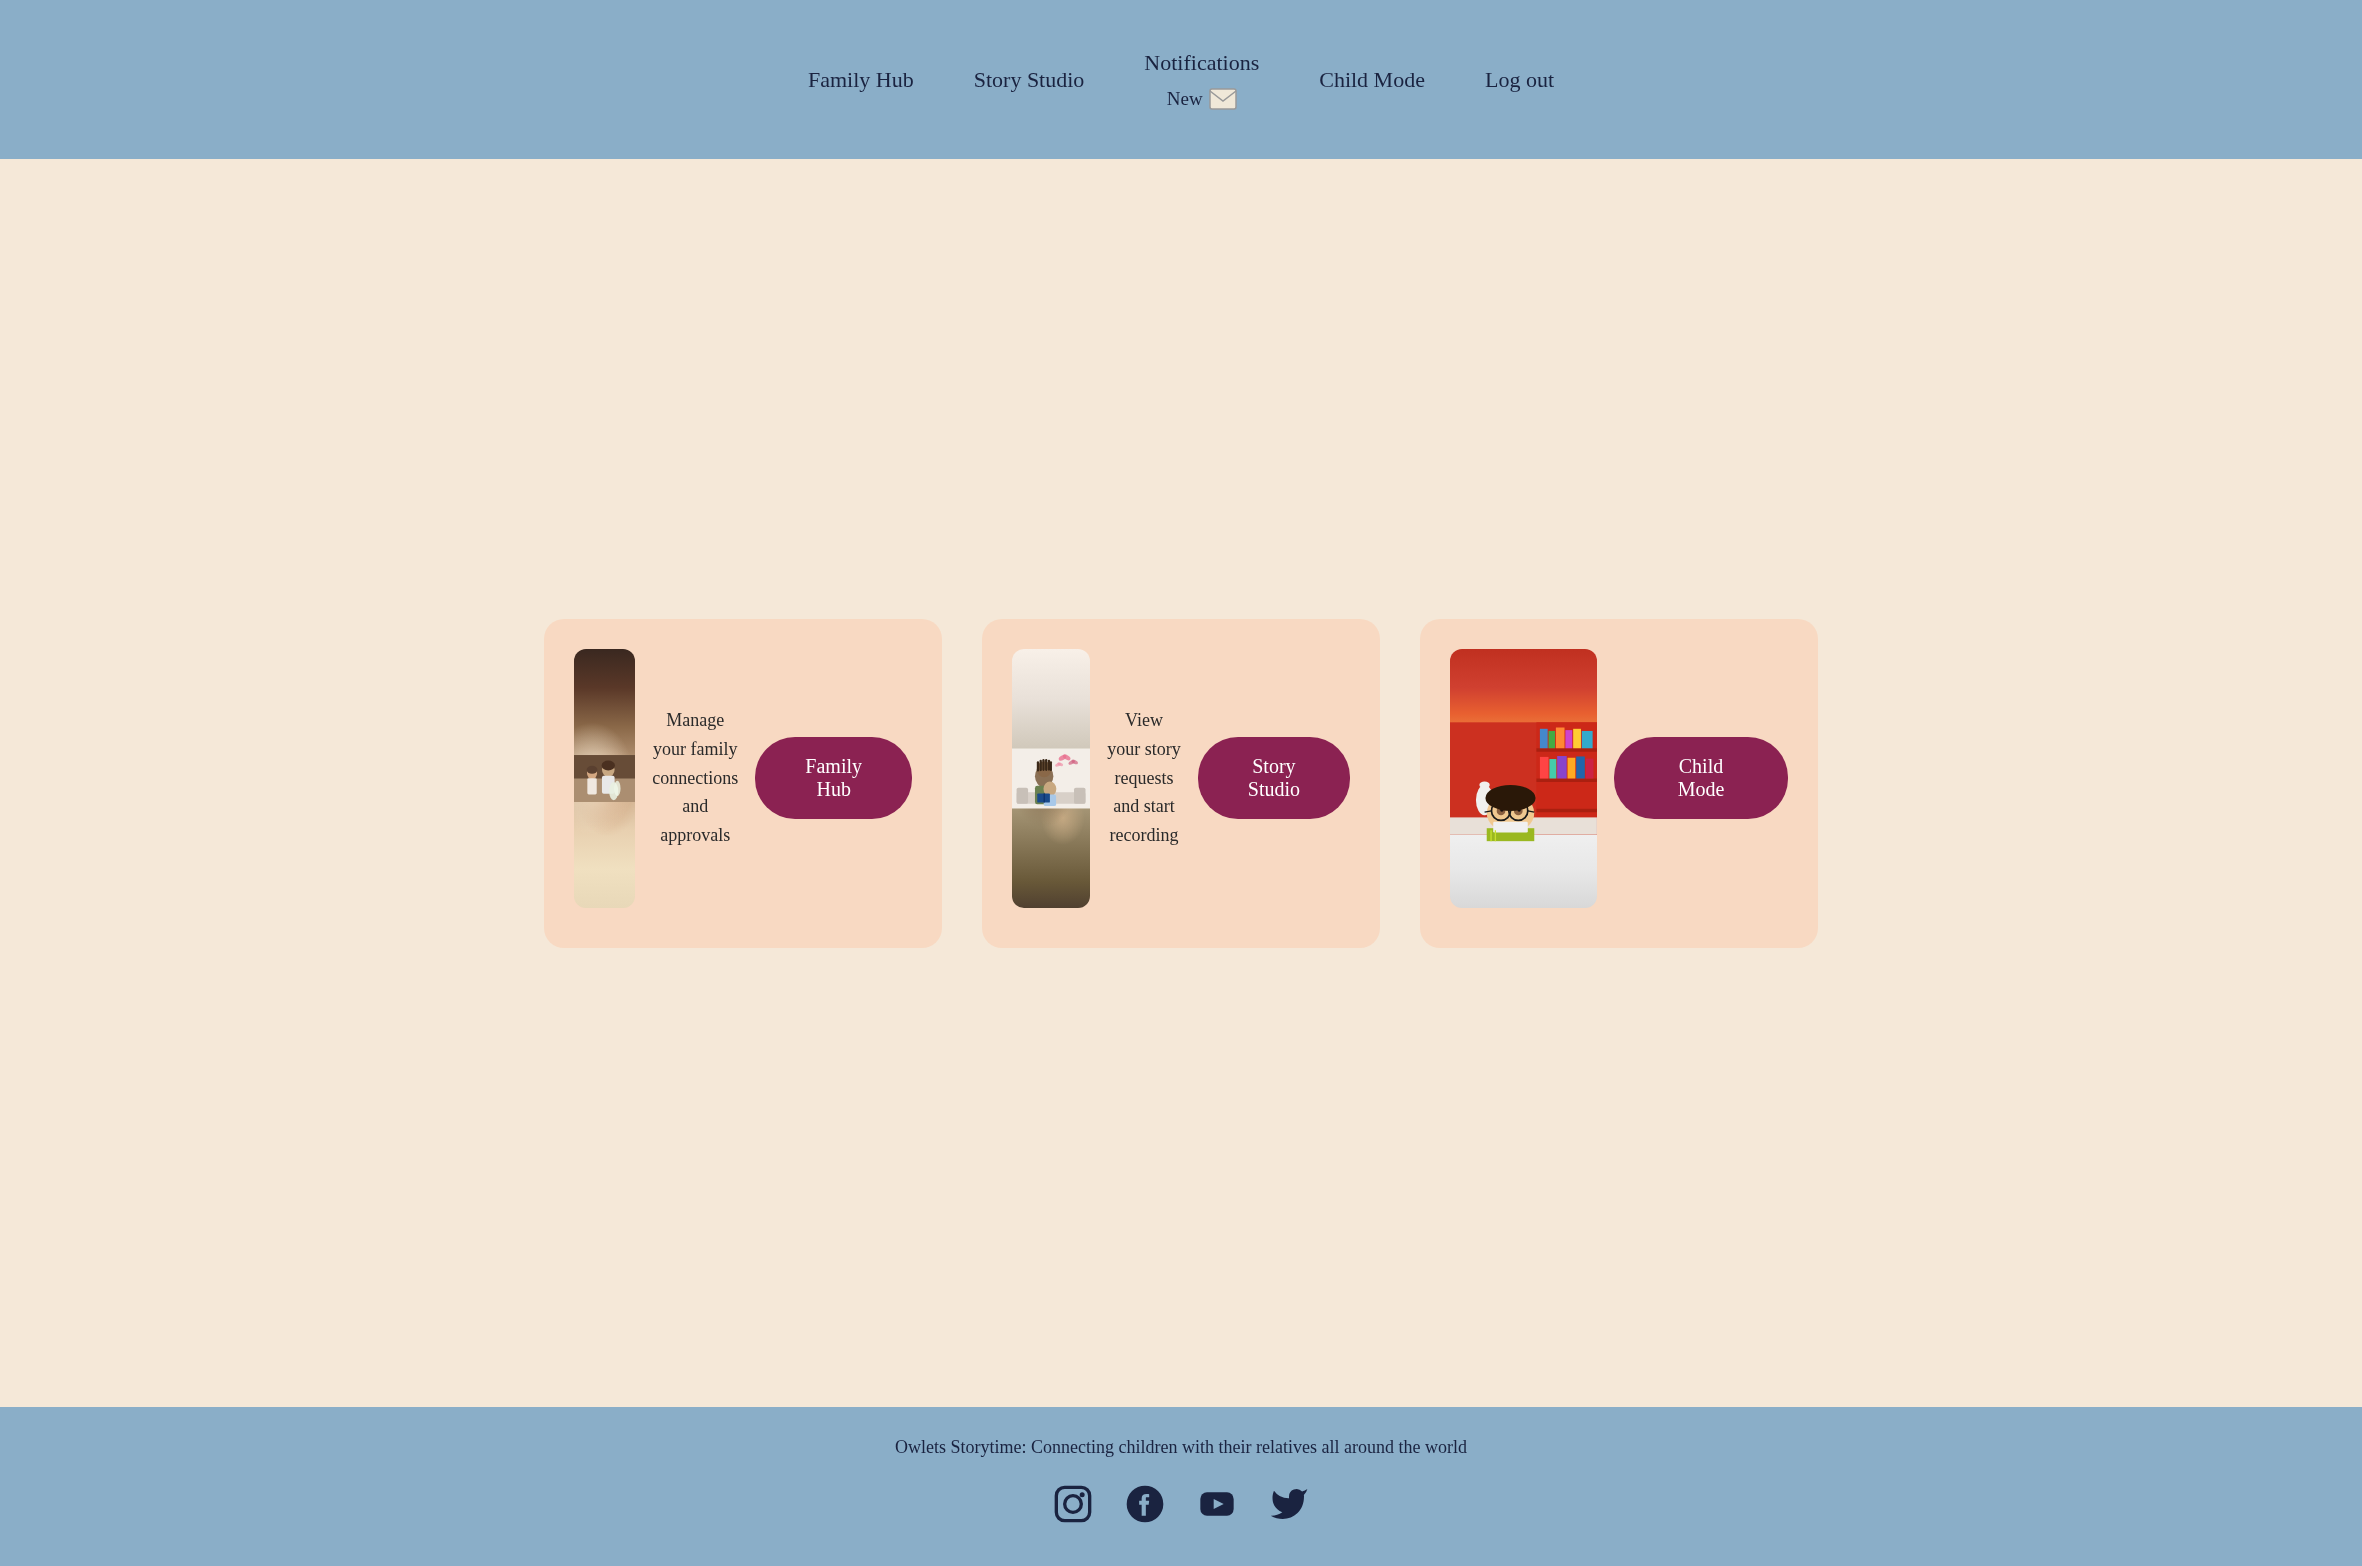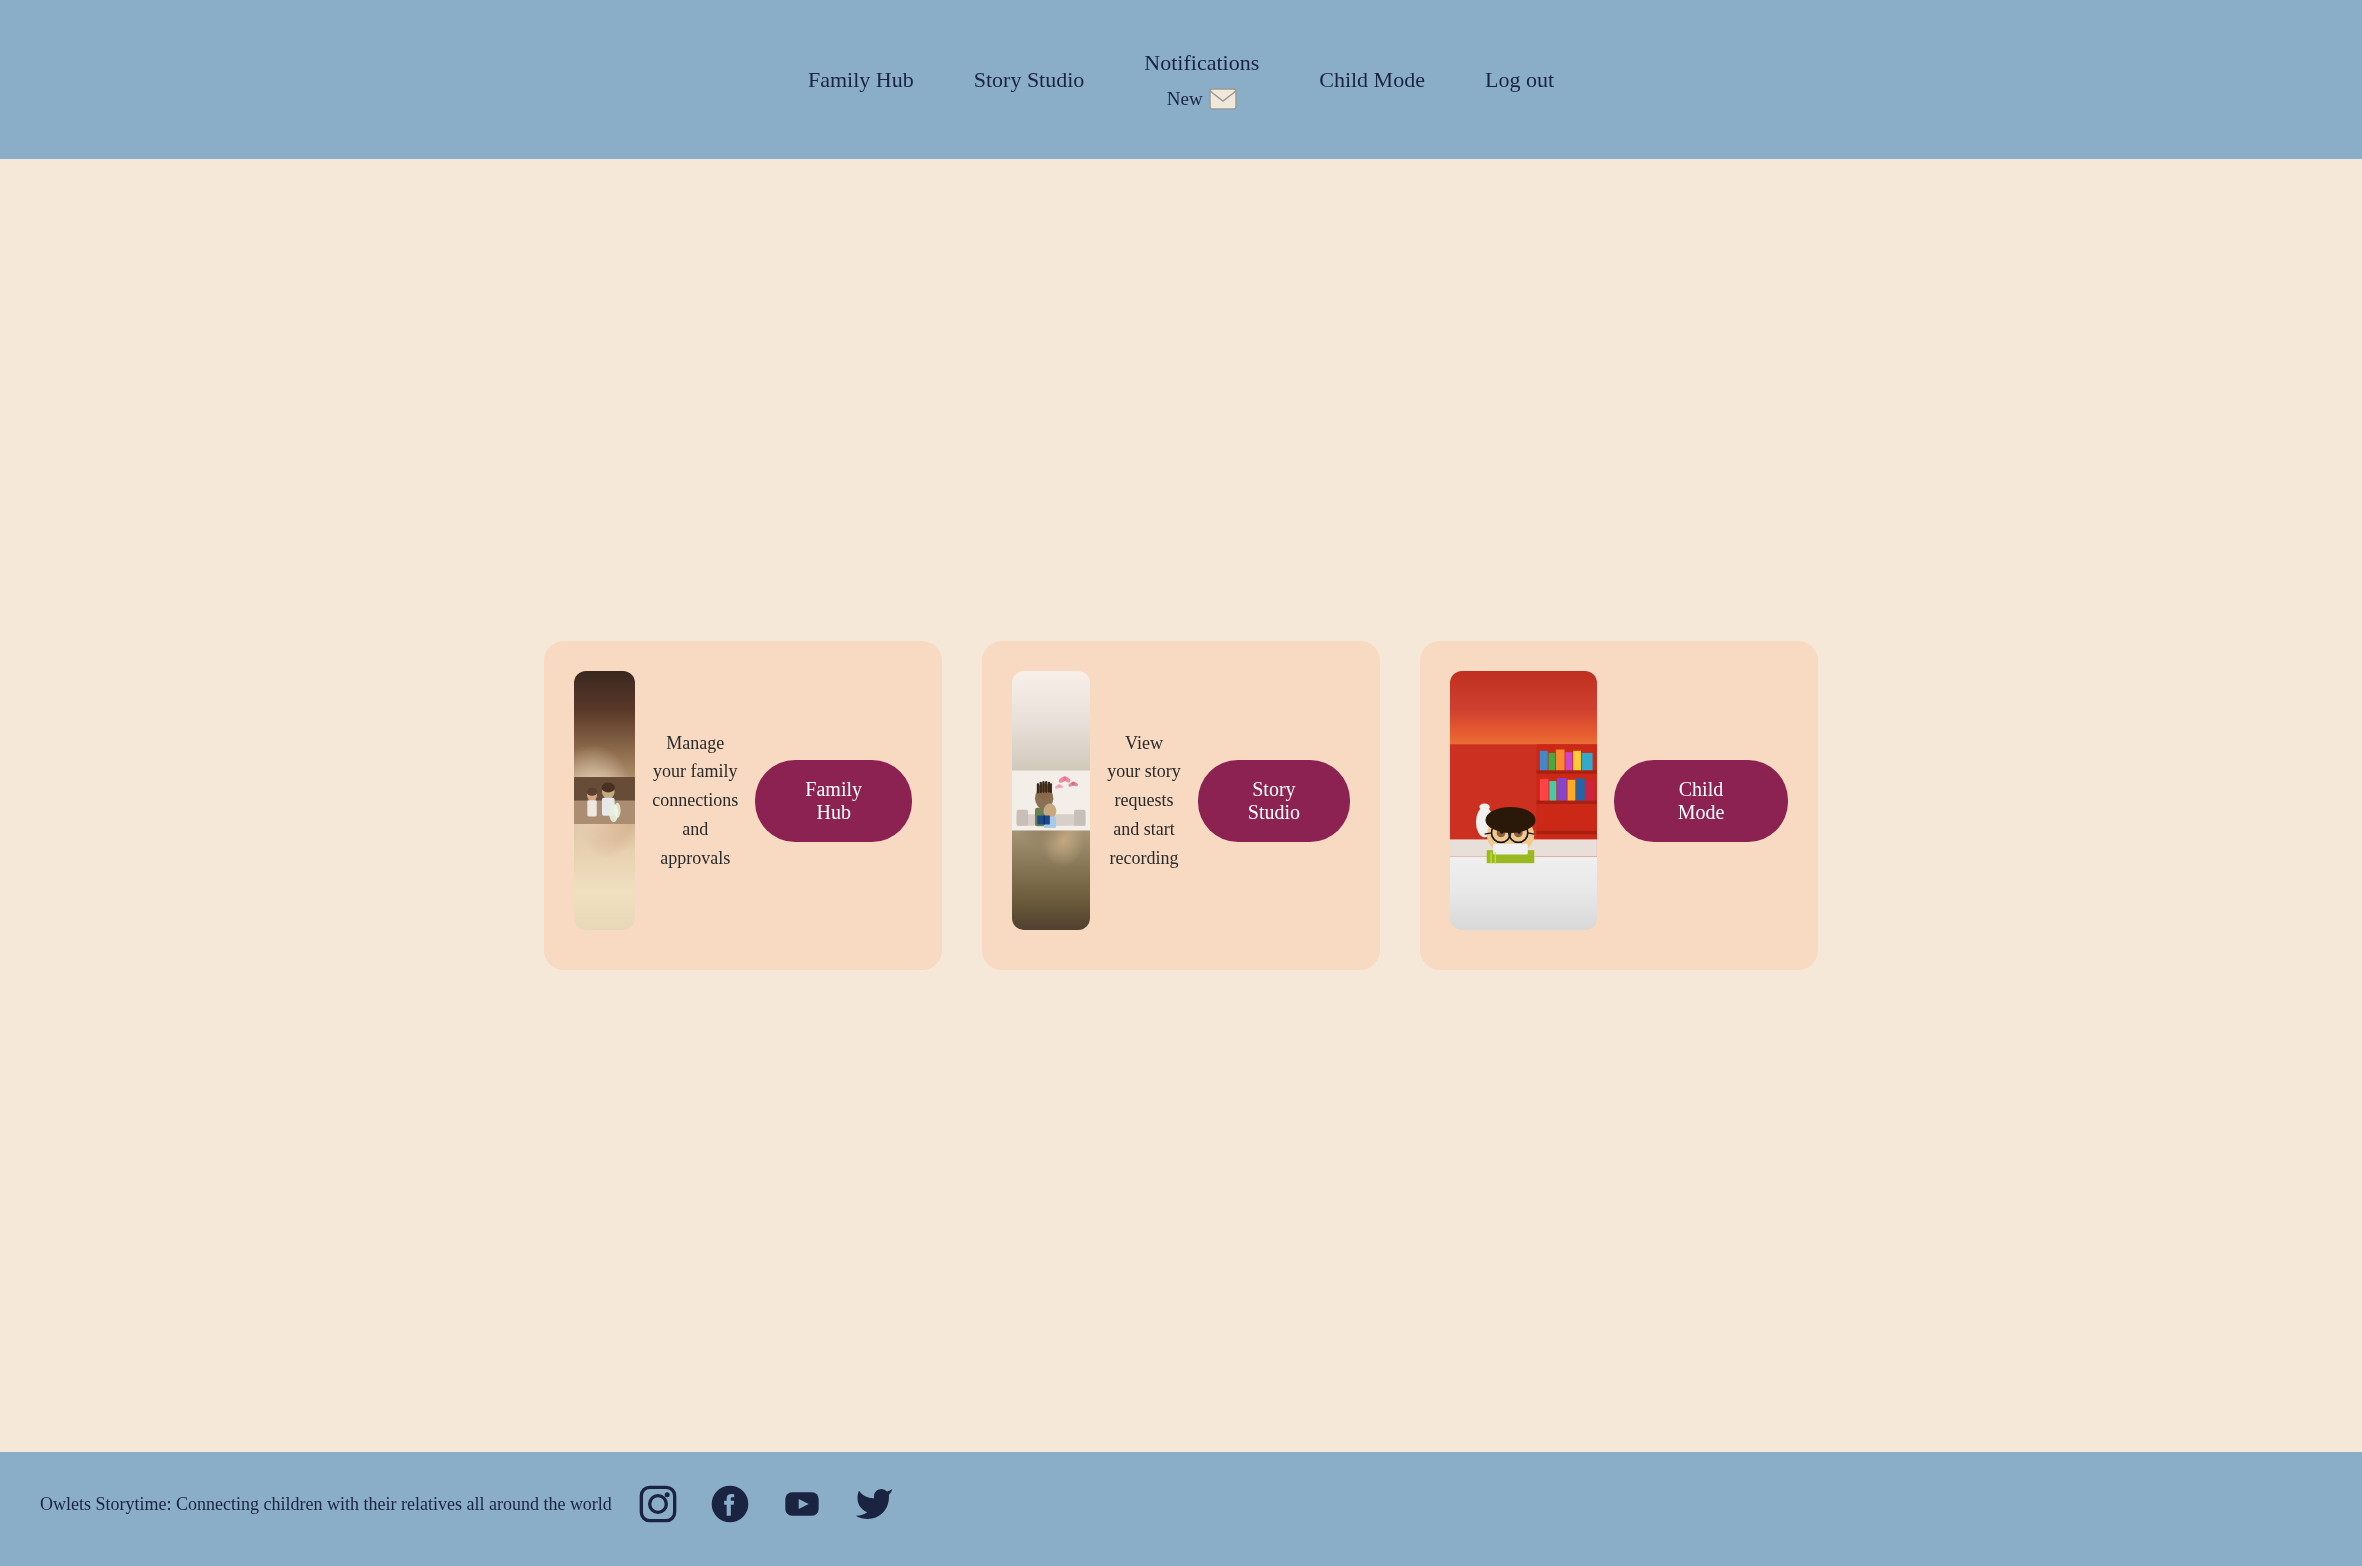--- a/index.html
+++ b/index.html
@@ -155,21 +155,21 @@
       cursor: pointer;
       width: 80%;
       text-align: center;
     }
 
     
     footer {
       background: #8aaec8;
       padding: 30px 40px 40px;
       display: flex;
-      flex-direction: row;
+      flex-direction: column;
       align-items: center;
       gap: 24px;
     }
 
     .footer-text {
       color: #1a2340;
       font-size: 18px;
       font-family: Georgia, serif;
     }
 

